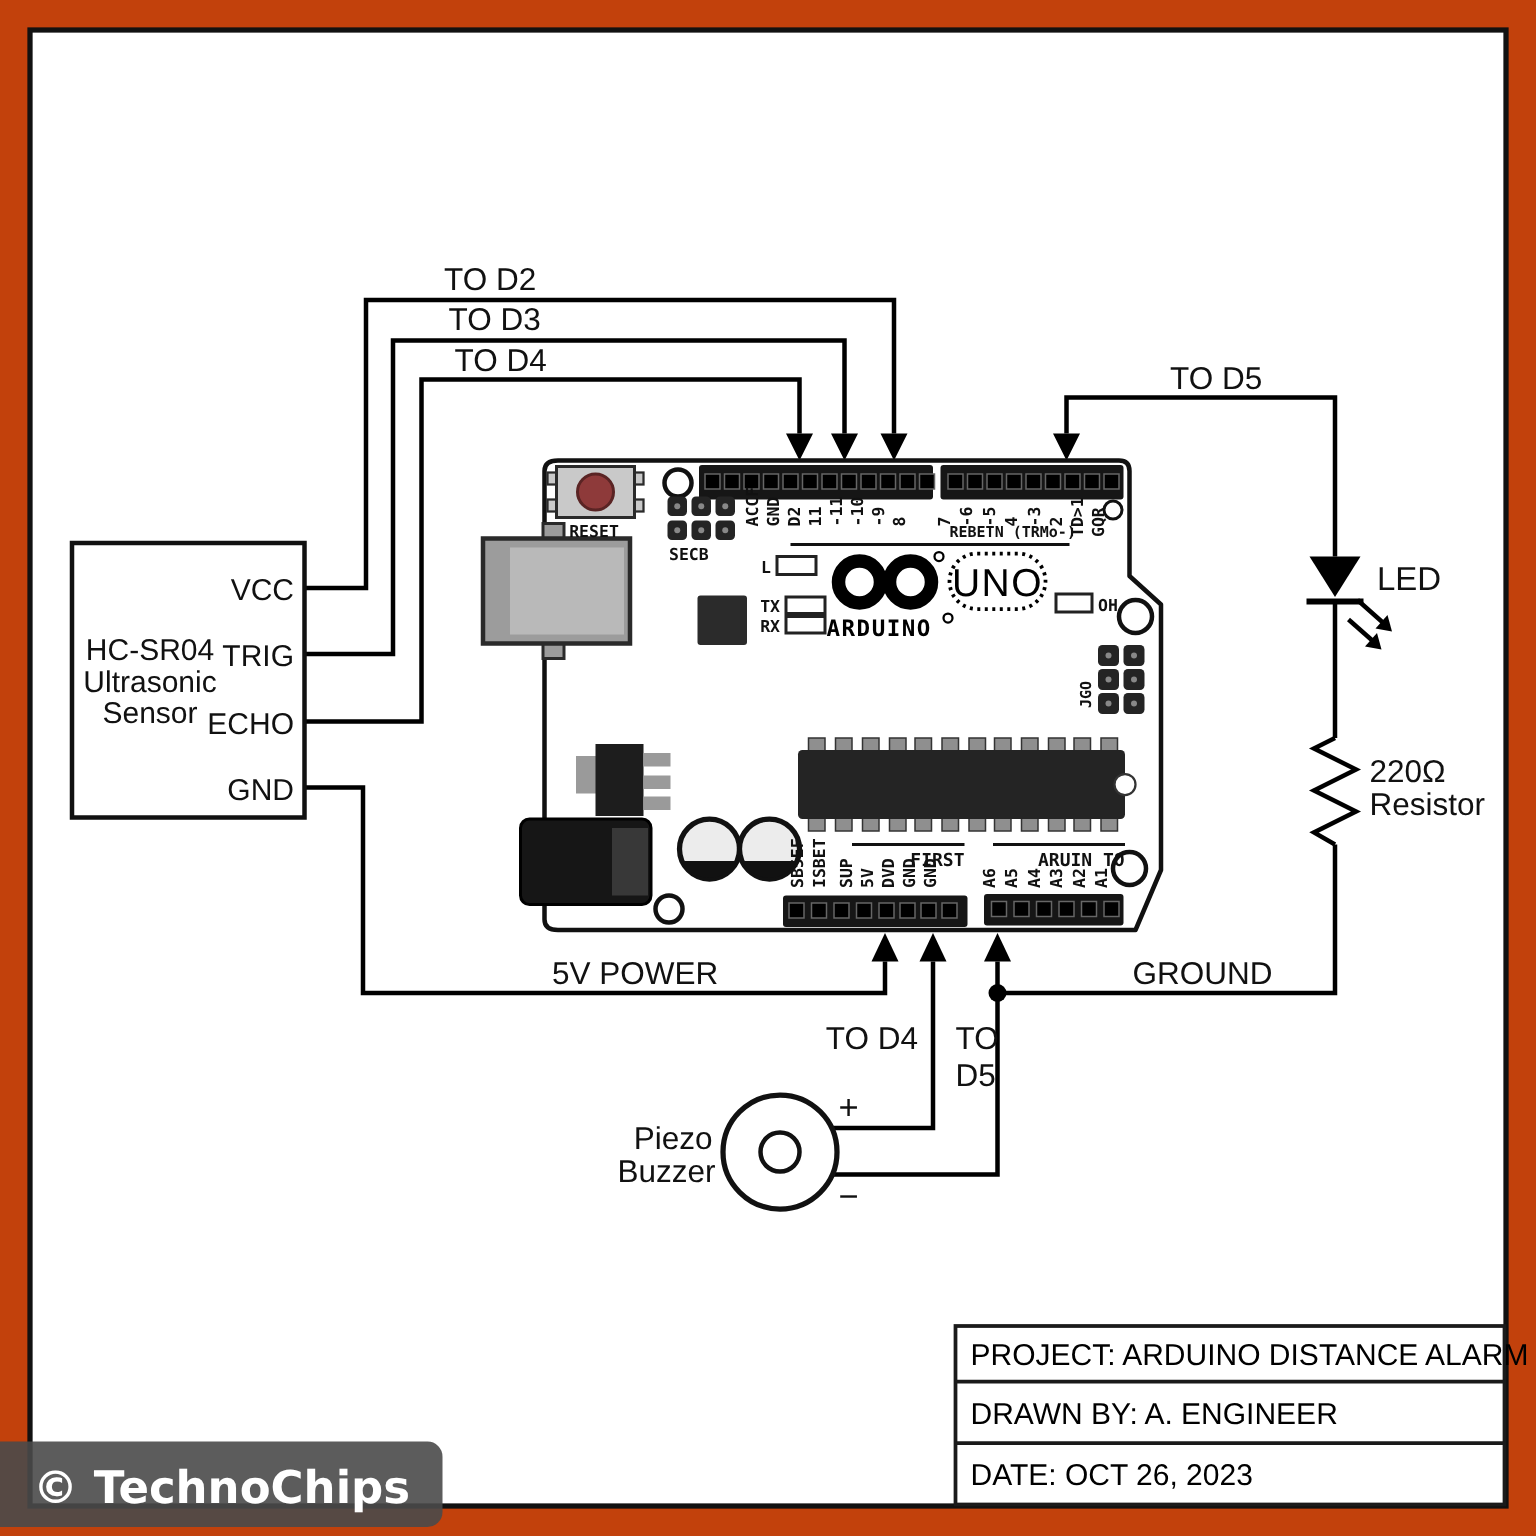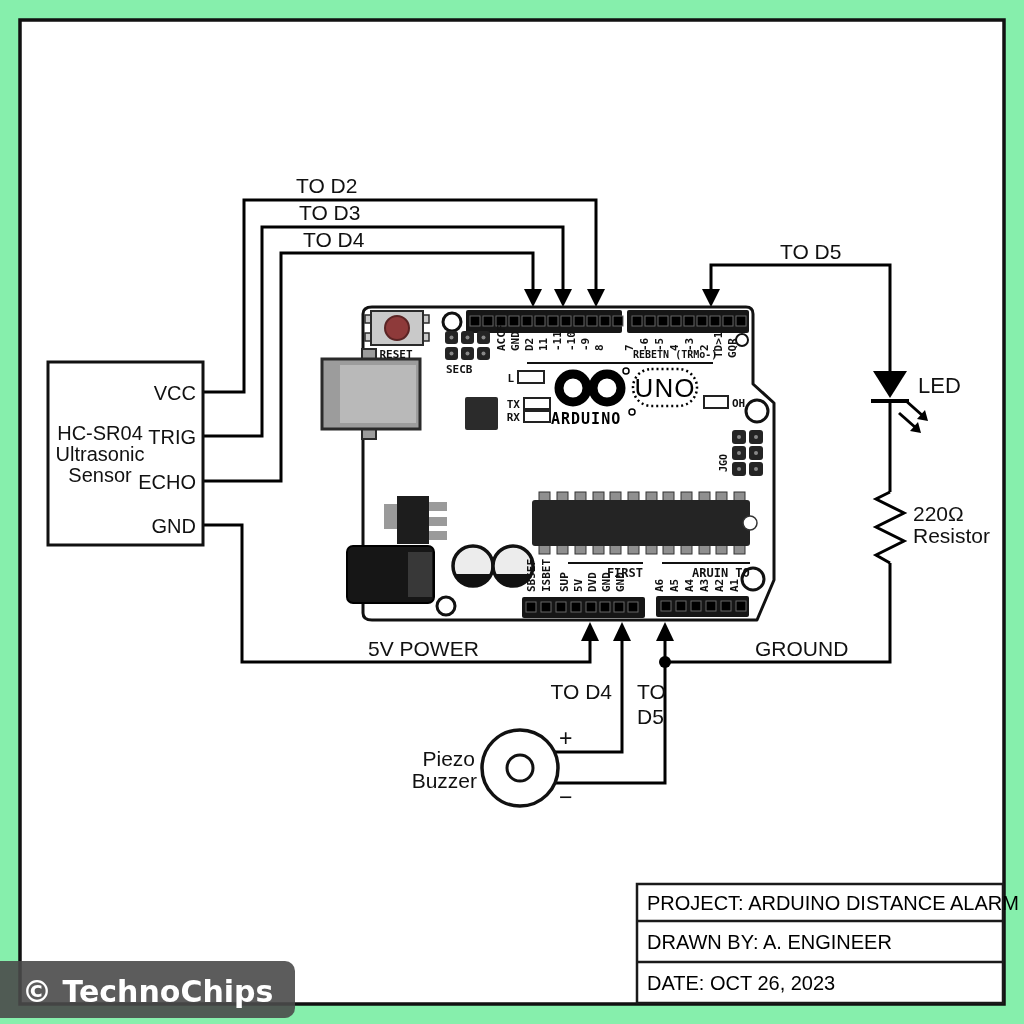--- a/index.html
+++ b/index.html
@@ -1,16 +1,16 @@
 <!DOCTYPE html>
 <html><head>
 <meta charset="utf-8">
 <style>
   html,body{margin:0;padding:0;background:#fff;}
-  .page{width:1024px;height:1024px;position:relative;background:#86efac;}
+  .page{width:1024px;height:1024px;position:relative;background:#c2410c;}
   .wire{stroke:#000;stroke-width:3;fill:none;}
   .lbl21{font:21px "Liberation Sans",sans-serif;fill:#111;}
   .lbl20{font:20px "Liberation Sans",sans-serif;fill:#111;}
   .lbl22{font:22px "Liberation Sans",sans-serif;fill:#111;}
   .lbl24{font:23px "Liberation Sans",sans-serif;fill:#111;}
   .silk11{font:bold 11px "DejaVu Sans Mono",monospace;fill:#111;}
   .silk10{font:bold 10px "DejaVu Sans Mono",monospace;fill:#111;}
   .silk12{font:bold 12px "DejaVu Sans Mono",monospace;fill:#111;}
   .tb{font:20px "Liberation Sans",sans-serif;fill:#000;}
   .wm{font:bold 30px "DejaVu Sans",sans-serif;fill:#fff;}

